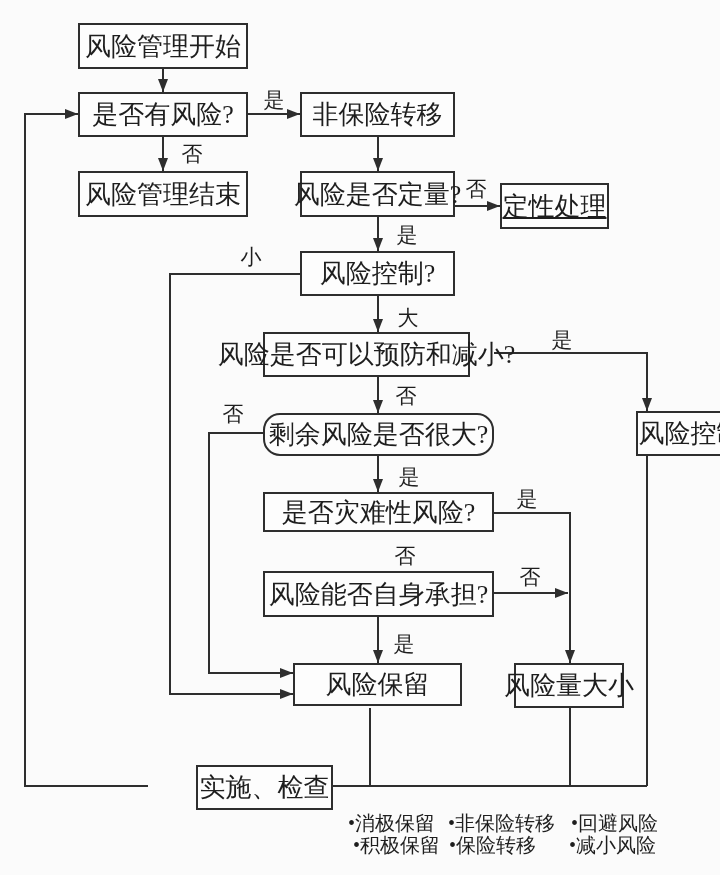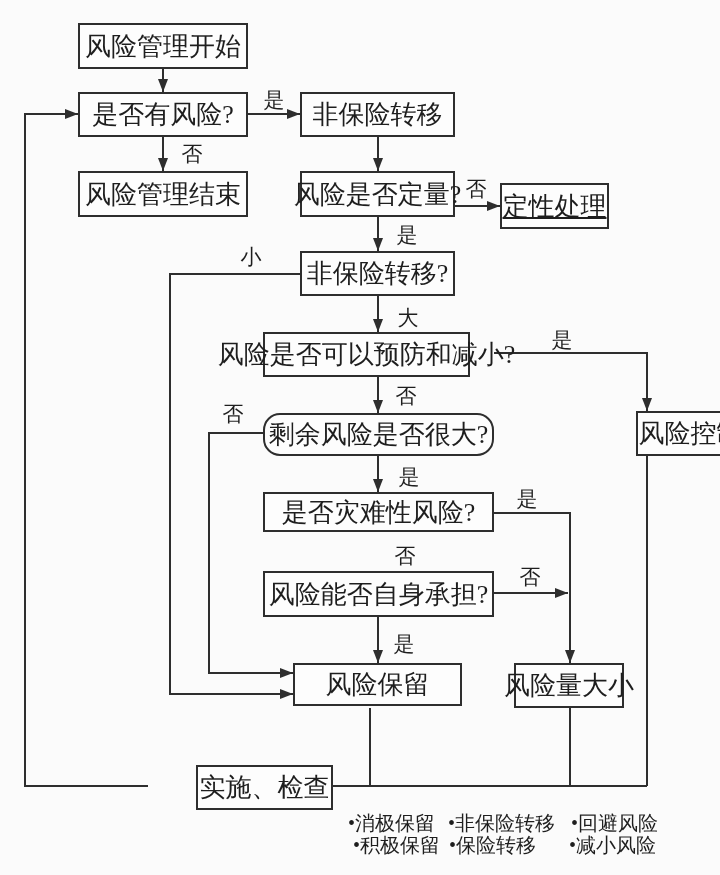--- a/index.html
+++ b/index.html
@@ -101,21 +101,21 @@
       <div class="node" style="left: 300px; top: 92px; width: 155px; height: 45px;">
         <span>非保险转移</span>
       </div>
       <div class="node" style="left: 300px; top: 171px; width: 155px; height: 46px;">
         <span>风险是否定量?</span>
       </div>
       <div class="node" style="left: 500px; top: 183px; width: 109px; height: 46px; text-decoration: underline;">
         <span>定性处理</span>
       </div>
       <div class="node" style="left: 300px; top: 251px; width: 155px; height: 45px;">
-        <span>非保险转移?</span>
+        <span>风险控制?</span>
       </div>
       <div class="node" style="left: 263px; top: 332px; width: 207px; height: 45px;">
         <span>风险是否可以预防和减小?</span>
       </div>
       <div class="node" style="left: 592px; top: 411px; width: 109px; height: 45px; margin-left: 44px;">
         <span>风险控制</span>
       </div>
       <div class="node" style="left: 263px; top: 413px; width: 231px; height: 43px; border-radius: 17px;">
         <span>剩余风险是否很大?</span>
       </div>

